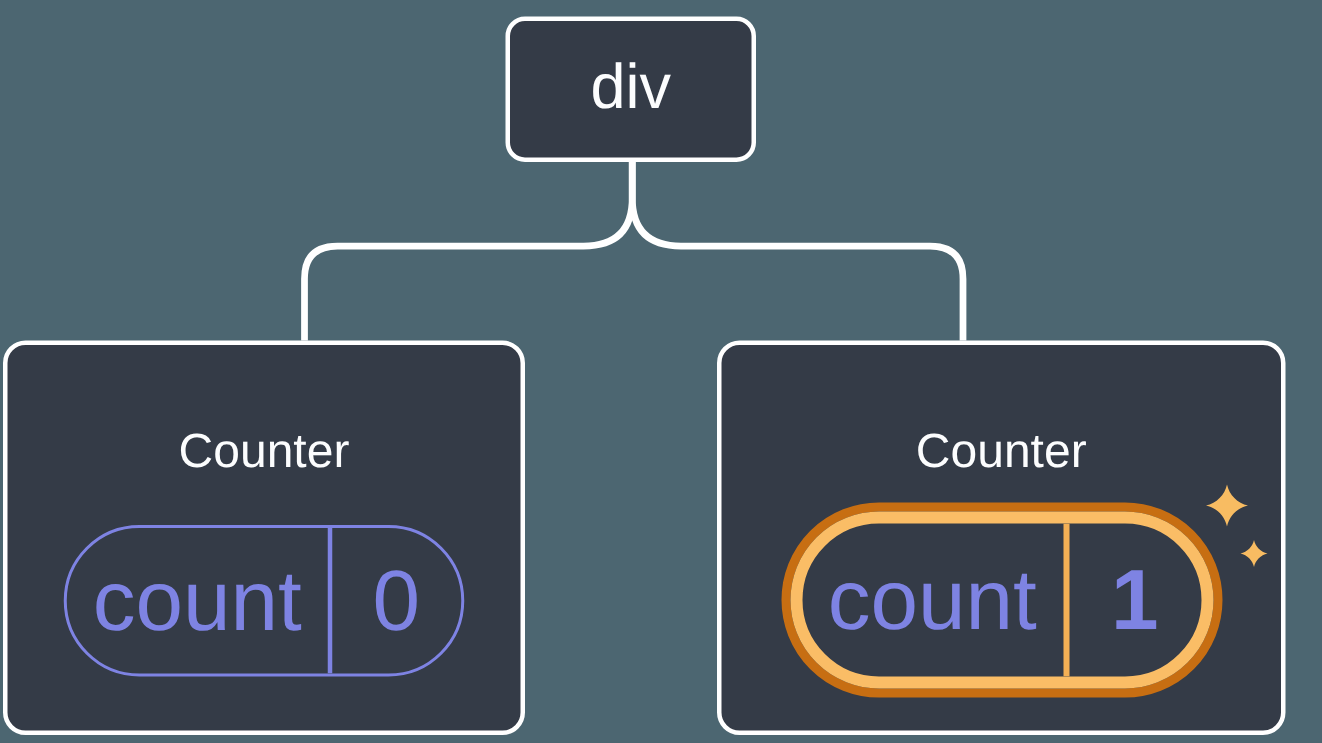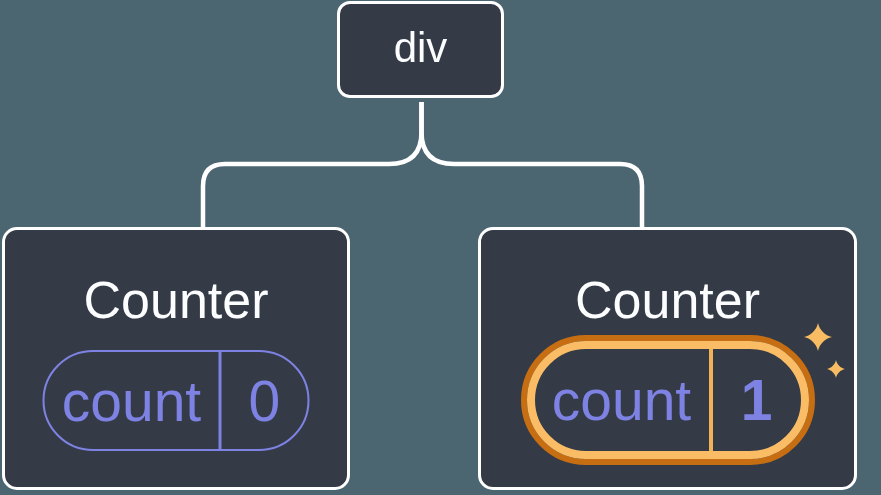--- a/index.html
+++ b/index.html
@@ -33,21 +33,21 @@
     width: 881px; height: 495px;
     z-index: 1;
   }
   .node {
     position: absolute;
     background: var(--node-fill);
     border: 3px solid var(--node-border);
     z-index: 2;
   }
   .root-node {
-    left: 337px; top: 1px;
+    left: 337px; top: 11px;
     width: 167px; height: 97px;
     border-radius: 13px;
     display: flex;
     align-items: center;
     justify-content: center;
   }
   .root-label {
     color: var(--title-color);
     font-size: 42px;
     line-height: 1;
@@ -58,21 +58,21 @@
     height: 263px;
     border-radius: 15px;
   }
   .counter-box.left  { left: 2px;   width: 348px; }
   .counter-box.right { left: 478px; width: 379px; }
   .component-title {
     position: absolute;
     top: 46px; left: 0; right: 0;
     text-align: center;
     color: var(--title-color);
-    font-size: 52px;
+    font-size: 32px;
     line-height: 48px;
   }
   .state-pill {
     position: absolute;
     left: 50%;
     transform: translateX(-50%);
     display: flex;
     align-items: stretch;
     border-radius: 999px;
     overflow: hidden;

